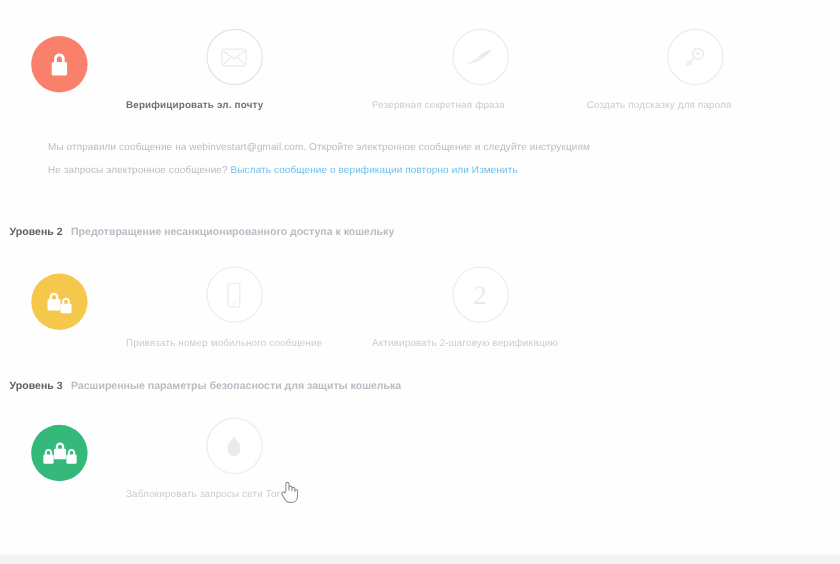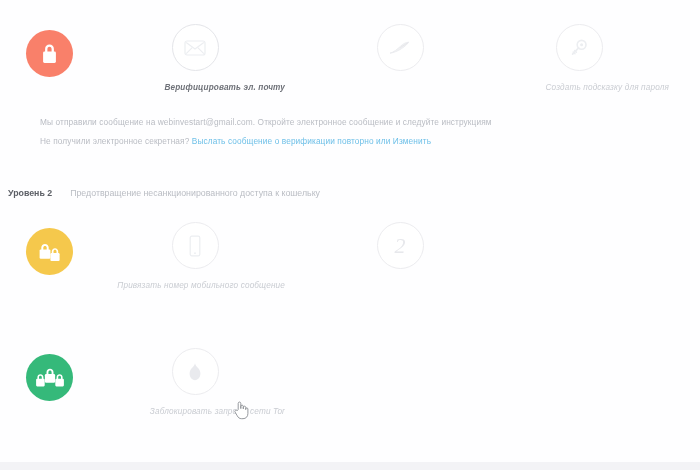--- a/index.html
+++ b/index.html
@@ -20,22 +20,21 @@
     position: absolute;
     width: 47px; height: 47px;
     border-radius: 50%;
     display: flex; align-items: center; justify-content: center;
   }
   .badge svg { display: block; }
 
   .step {
     position: absolute;
     width: 180px;
-    text-align: right;
-    font-style: italic;
+    text-align: left;
   }
   .step .ring {
     width: 47px; height: 47px;
     border-radius: 50%;
     border: 1px solid #ececef;
     margin: 0 auto 12px auto;
     display: flex; align-items: center; justify-content: center;
     background: #fff;
   }
   .step .ring svg { display: block; }
@@ -67,21 +66,21 @@
   }
 
   
   .level {
     position: absolute;
     left: 8px;
     font-size: 8.8px;
     white-space: nowrap;
   }
   .level .lv-title { color: #5c5f66; font-weight: bold; }
-  .level .lv-desc  { color: #b9bcc3; margin-left: 18px; font-weight: normal; }
+  .level .lv-desc  { color: #b9bcc3; margin-left: 7px; font-weight: bold; }
 
   
   .bottom-strip {
     position: absolute; left: 0; bottom: 0;
     width: 700px; height: 8px;
     background: #f3f3f6;
   }
 
   
   .cursor { position: absolute; width: 16px; height: 20px; pointer-events: none; }
@@ -117,40 +116,41 @@
 
     <div class="step" style="left:310px; top:0;">
       <div class="ring">
         <span>
           <svg width="24" height="18" viewBox="0 0 24 18">
             <path d="M2 14.2 C6 13 9 10.4 12.6 7.2 C15 5 17.4 3.4 20.6 3.2 C19 5.6 16.6 7.6 13.6 9.6 C10 12 6 13.6 2 14.2 Z" fill="#f0f1f3" stroke="#eaebee" stroke-width="0.9"></path>
             <path d="M12.2 8.6 L20.4 3.4" stroke="#e6e7ea" stroke-width="0.9" fill="none"></path>
           </svg>
         </span>
       </div>
+      <div class="caption">Резервная секретная фраза</div>
     </div>
 
     <div class="step" style="left:489px; top:0;">
       <div class="ring">
         <span>
           <svg width="20" height="20" viewBox="0 0 20 20">
             <circle cx="12.6" cy="6.8" r="4.4" fill="none" stroke="#eceef1" stroke-width="1.6"></circle>
             <circle cx="12.6" cy="6.8" r="1.5" fill="#eceef1"></circle>
             <path d="M9.6 9.9 L3.6 16.2" stroke="#eceef1" stroke-width="1.7" fill="none" stroke-linecap="round"></path>
             <path d="M5.6 12.5 L7.4 14.3 M4.2 14.0 L6.0 15.8" stroke="#eceef1" stroke-width="1.5" fill="none" stroke-linecap="round"></path>
           </svg>
         </span>
       </div>
       <div class="caption">Создать подсказку для пароля</div>
     </div>
   </div>
 
   <div class="info" style="top:113px;margin-left:18px;">
     <div class="line"><span>Мы отправили сообщение на </span><span>webinvestart@gmail.com</span><span>. Откройте электронное сообщение и следуйте инструкциям</span></div>
-    <div class="line"><span>Не получили электронное секретная? </span><span class="link">Выслать сообщение о верификации повторно</span><span class="link"> или </span><span class="link">Изменить</span></div>
+    <div class="line"><span>Не запросы электронное сообщение? </span><span class="link">Выслать сообщение о верификации повторно</span><span class="link"> или </span><span class="link">Изменить</span></div>
   </div>
 
   <div class="level" style="top:188px;">
     <span class="lv-title">Уровень 2</span><span class="lv-desc">Предотвращение несанкционированного доступа к кошельку</span>
   </div>
 
   <div class="step-row" style="top:222px;">
 
     <div class="badge" style="left:26px; top:6px; background:#f5c84c;">
       <span>
@@ -172,23 +172,27 @@
           </svg>
         </span>
       </div>
       <div class="caption">Привязать номер мобильного сообщение</div>
     </div>
 
     <div class="step" style="left:310px; top:0;">
       <div class="ring">
         <span style="font-size:22px; color:#e7e8ec; font-family:'Liberation Serif', serif; line-height:1;">2</span>
       </div>
-    </div>
-  </div>
-
+      <div class="caption">Активировать 2-шаговую верификацию</div>
+    </div>
+  </div>
+
+  <div class="level" style="top:316px;">
+    <span class="lv-title">Уровень 3</span><span class="lv-desc">Расширенные параметры безопасности для защиты кошелька</span>
+  </div>
 
   <div class="step-row" style="top:348px;">
 
     <div class="badge" style="left:26px; top:6px; background:#35b97a;">
       <span>
         <svg width="30" height="22" viewBox="0 0 30 22">
           <path d="M15 1.8c-2.0 0-3.5 1.5-3.5 3.4v2.4h1.9V5.2c0-.9.7-1.6 1.6-1.6s1.6.7 1.6 1.6v2.4h1.9V5.2c0-1.9-1.5-3.4-3.5-3.4z" fill="#fff"></path>
           <rect x="9.9" y="7.0" width="10.2" height="8.8" rx="1.2" fill="#fff"></rect>
           <path d="M5.4 7.2c-1.7 0-3.0 1.3-3.0 2.9v2.0h1.6v-2.0c0-.8.6-1.4 1.4-1.4s1.4.6 1.4 1.4v2.0h1.6v-2.0c0-1.6-1.3-2.9-3.0-2.9z" fill="#fff"></path>
           <rect x="1.1" y="11.8" width="8.6" height="7.6" rx="1.1" fill="#fff"></rect>

